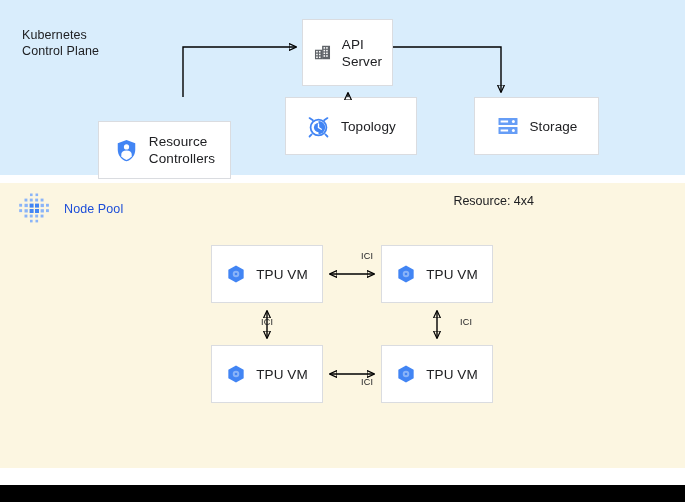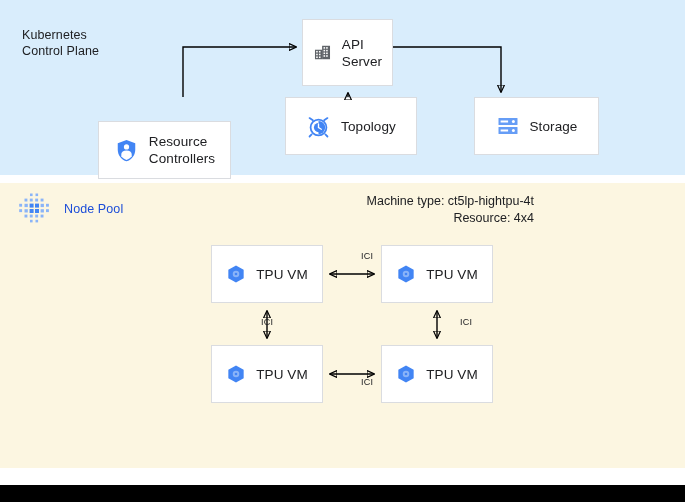--- a/index.html
+++ b/index.html
@@ -281,21 +281,20 @@
             <rect x="19" y="11.6" width="4" height="4"></rect>
           <rect x="13.6" y="17" width="4" height="4"></rect>
             <rect x="19" y="17" width="4" height="4"></rect>
         </g>
       </svg>
     </span>
     <span class="node-pool-title">Node Pool</span>
   </div>
 
   <div class="pool-meta">
-    <div>Machine type: ct5lp-hightpu-4t</div>
     <div>Resource: 4x4</div>
   </div>
 
   <div class="node-box box-tpu-0">
     <span class="node-icon">
       <svg width="20" height="20" viewBox="0 0 24 24" aria-hidden="true">
         <path d="M12 1.8 21.2 7v10L12 22.2 2.8 17V7z" fill="#4285f4"></path>
         <circle cx="12" cy="12" r="3.9" fill="#8ab4f8"></circle>
         <circle cx="12" cy="12" r="1.6" fill="#4285f4"></circle>
       </svg>

